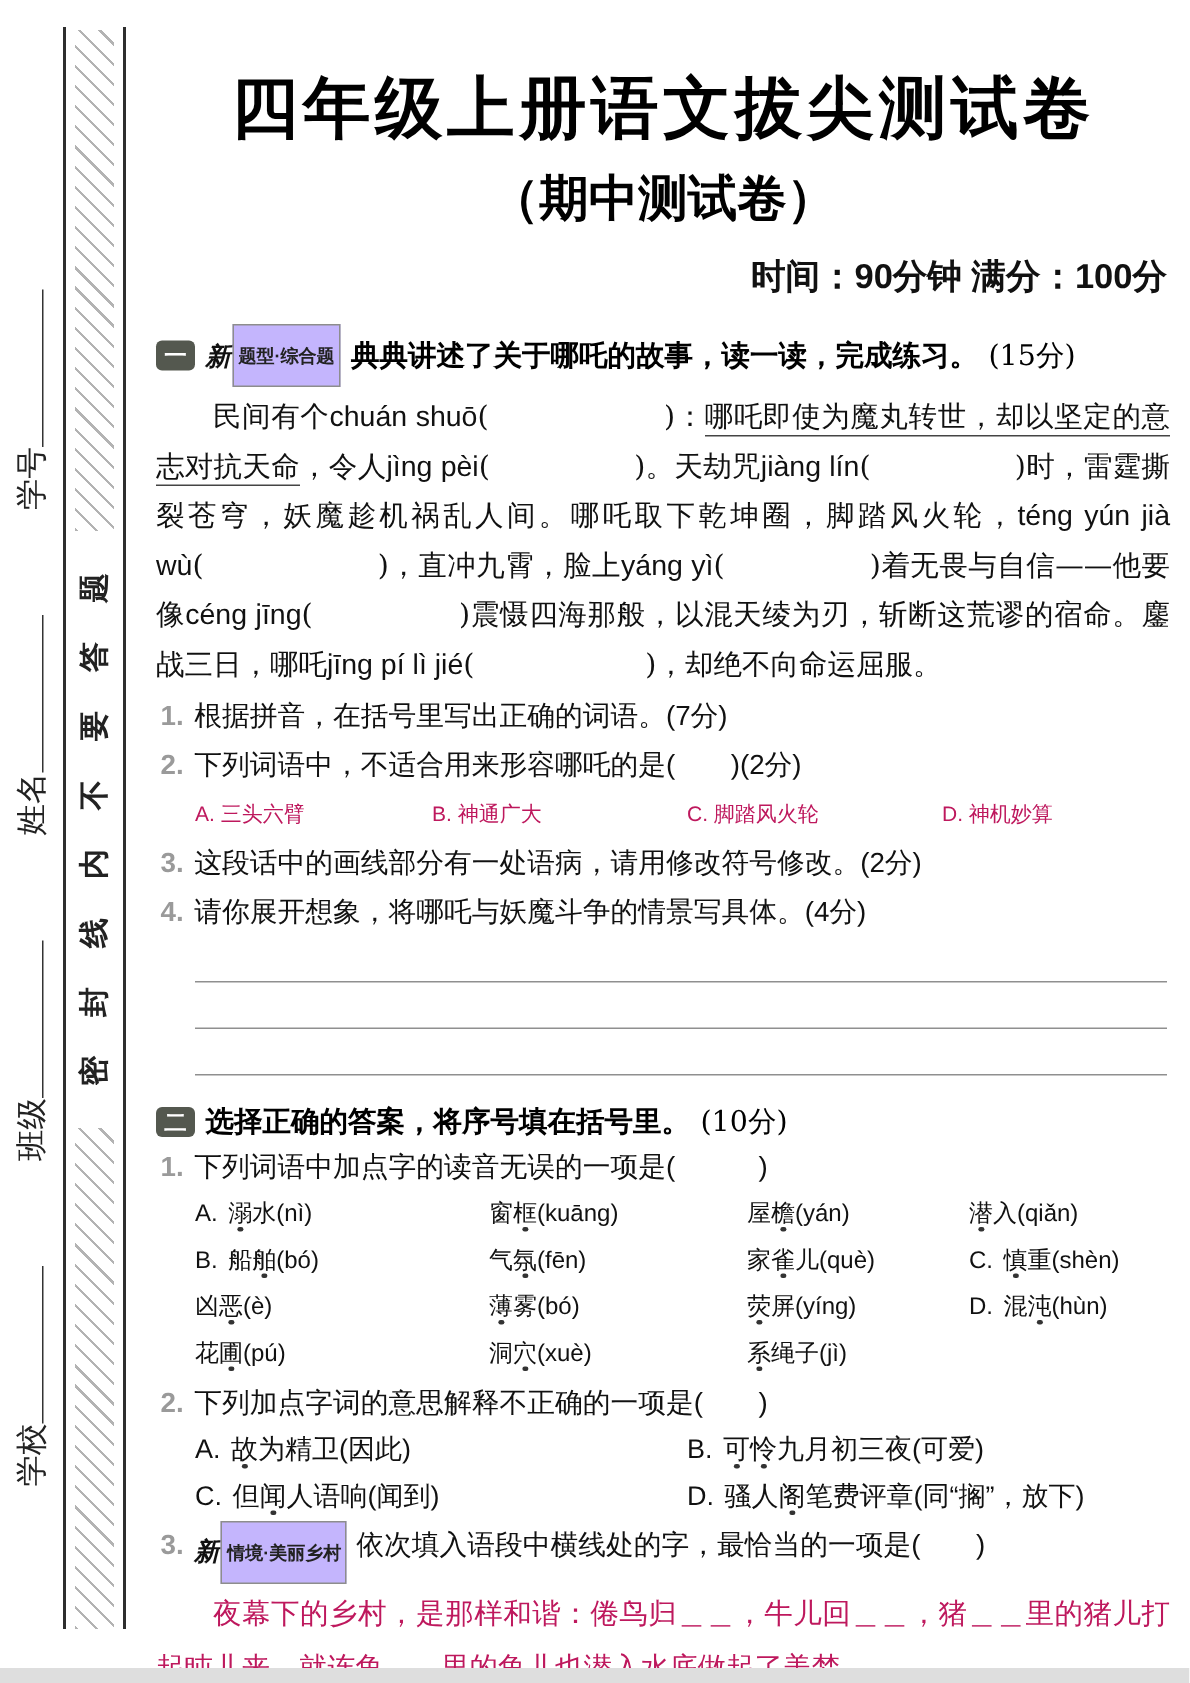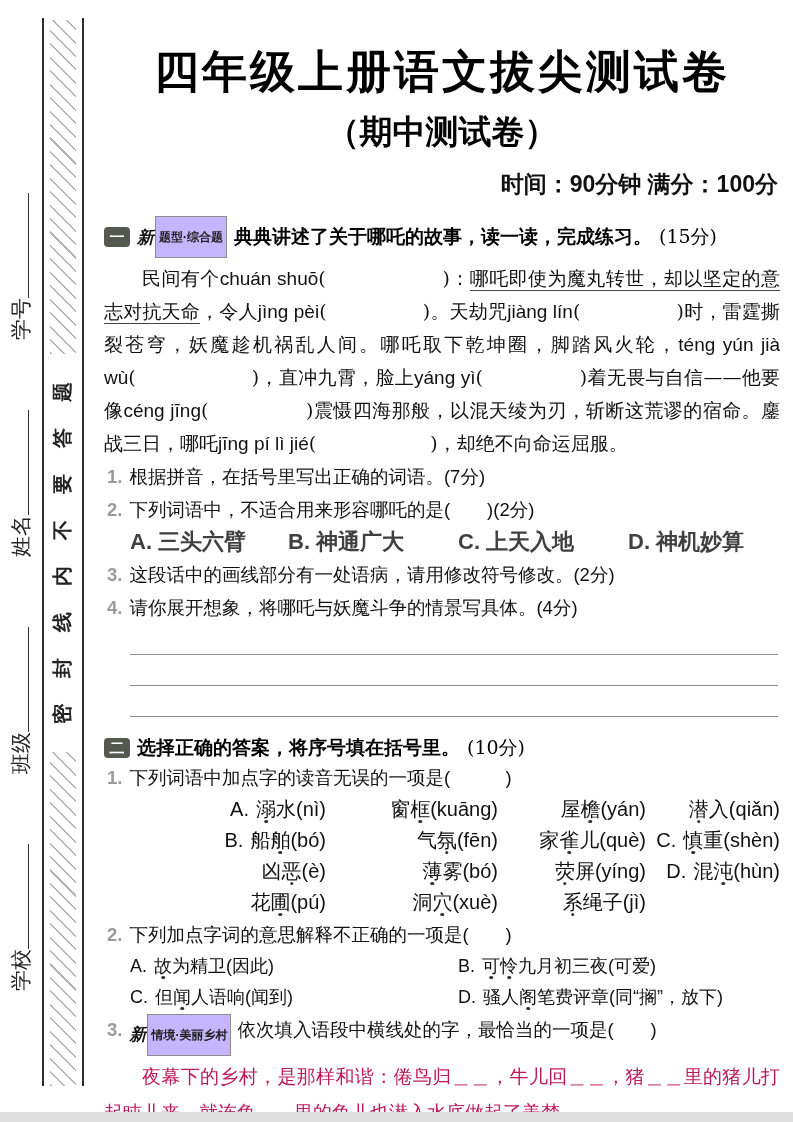--- a/index.html
+++ b/index.html
@@ -40,23 +40,23 @@
         text-indent:2em;margin-top:4px;color:#111;}
   .para .py{font-family:"Liberation Sans",sans-serif;}
   .para .ul{border-bottom:1.5px solid #444;padding-bottom:1px;}
 
   .q{display:flex;align-items:baseline;font-size:18.5px;line-height:32px;margin-top:1px;}
   .qnum{color:#9a9a9a;font-weight:700;margin:0 7px 0 3px;flex:none;}
   .qtext{color:#111;}
   .q .tag{margin-right:6px;align-self:center;}
 
   .opt-row4{display:grid;grid-template-columns:158px 170px 170px 1fr;margin-left:26px;
-            font-size:22px;line-height:32px;color:#404040;font-weight:bold;}
+            font-size:14px;line-height:32px;color:#be185d;}
   .grid4{display:grid;grid-template-columns:196px 172px 148px 1fr;margin-left:26px;
-         font-size:20px;line-height:31px;color:#111;text-align:right;}
+         font-size:16px;line-height:31px;color:#111;}
   .grid2{display:grid;grid-template-columns:328px 1fr;margin-left:26px;
          font-size:18px;line-height:31px;color:#111;}
   .opt-label{margin-right:7px;}
 
   .dt{position:relative;}
   .dt::after{content:"";position:absolute;left:50%;bottom:-3px;transform:translateX(-50%);
              width:3.5px;height:3.5px;border-radius:50%;background:#333;}
 
   .ans-line{margin-left:26px;margin-right:2px;height:30px;border-bottom:1.5px solid #8f8f8f;}
 
@@ -111,21 +111,21 @@
       <span class="qnum">1.</span>
       <span class="qtext">根据拼音，在括号里写出正确的词语。(7分)</span>
     </div>
     <div class="q">
       <span class="qnum">2.</span>
       <span class="qtext">下列词语中，不适合用来形容哪吒的是(　　)(2分)</span>
     </div>
     <div class="opt-row4">
       <span>A. 三头六臂</span>
       <span>B. 神通广大</span>
-      <span>C. 上天入地</span>
+      <span>C. 脚踏风火轮</span>
       <span>D. 神机妙算</span>
     </div>
     <div class="q">
       <span class="qnum">3.</span>
       <span class="qtext">这段话中的画线部分有一处语病，请用修改符号修改。(2分)</span>
     </div>
     <div class="q">
       <span class="qnum">4.</span>
       <span class="qtext">请你展开想象，将哪吒与妖魔斗争的情景写具体。(4分)</span>
     </div>

